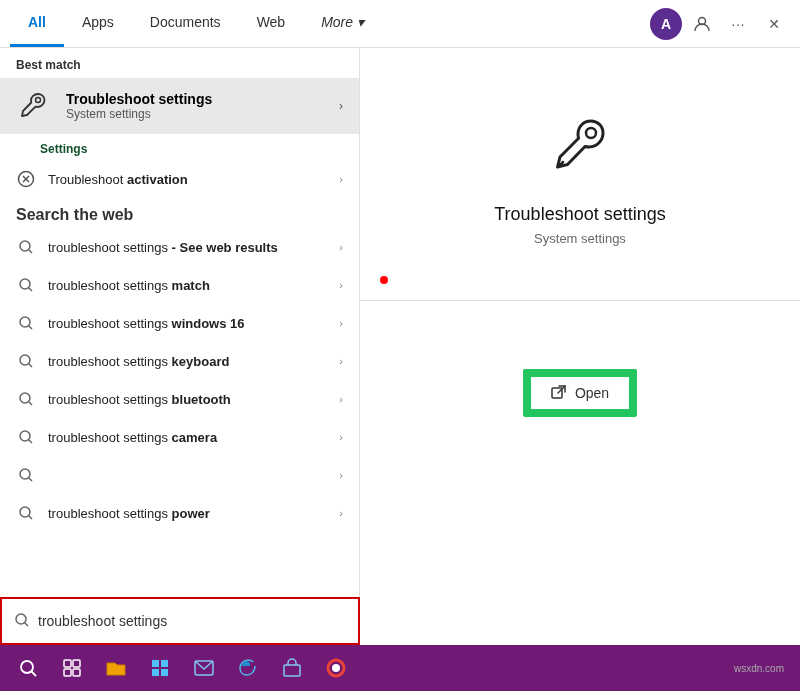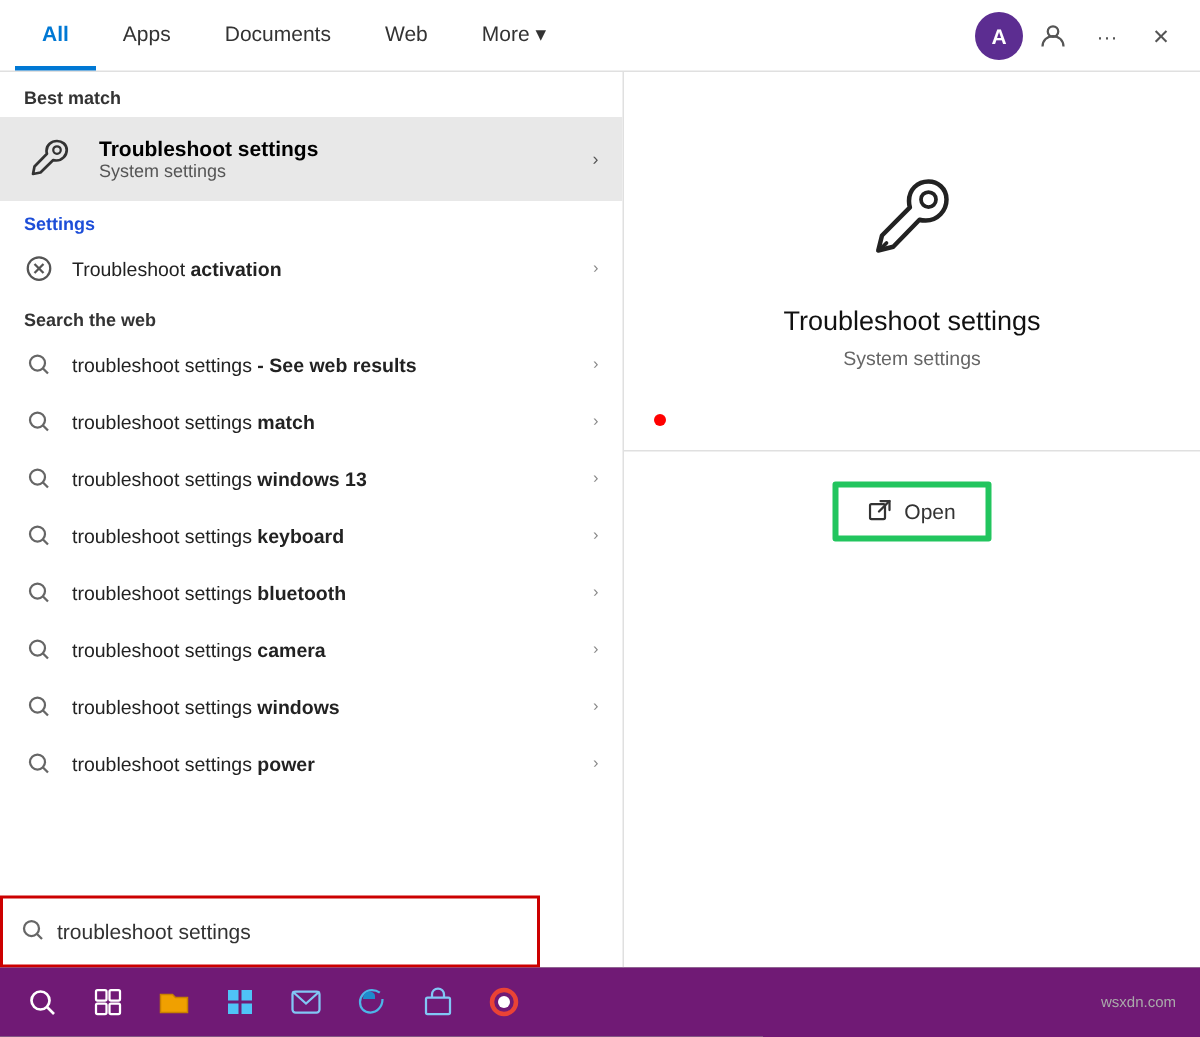--- a/index.html
+++ b/index.html
@@ -49,20 +49,21 @@
     .nav-tab.active {
       border-bottom: 3px solid #0078d4;
       font-weight: 600;
       color: #0078d4;
     }
 
     .nav-tab-more {
       display: flex;
       align-items: flex-start;
       gap: 4px;
+      font-style: italic;
     }
 
     .nav-spacer {
       flex: 1;
     }
 
     .nav-actions {
       display: flex;
       align-items: center;
       gap: 4px;
@@ -96,21 +97,21 @@
 
     
     .content-area {
       display: flex;
       flex: 1;
       overflow: hidden;
     }
 
     
     .left-panel {
-      width: 416px;
+      width: 360px;
       flex-shrink: 0;
       overflow-y: auto;
       border-right: 1px solid #e0e0e0;
       background: white;
     }
 
     
     .section-label {
       font-size: 12px;
       font-weight: 600;
@@ -156,22 +157,23 @@
     .best-match-arrow {
       margin-left: auto;
       color: #555;
       font-size: 12px;
     }
 
     
     .settings-section-label {
       font-size: 12px;
       font-weight: 600;
-      color: #1d4ed8;
+      color: #14532d;
       padding: 8px 16px 4px 16px;
+      margin-left: 24px;
     }
 
     .list-item {
       display: flex;
       align-items: center;
       padding: 9px 16px;
       cursor: pointer;
       gap: 12px;
       justify-content: space-between;
     }
@@ -196,21 +198,21 @@
     .list-item-bold {
       font-weight: 600;
     }
 
     .list-item-arrow {
       color: #888;
       font-size: 11px;
     }
 
     .search-web-label {
-      font-size: 12px;
+      font-size: 16px;
       font-weight: 600;
       color: #333;
       padding: 8px 16px 4px 16px;
     }
 
     
     .right-panel {
       flex: 1;
       background: white;
       display: flex;
@@ -246,26 +248,27 @@
       height: 1px;
       background: #e0e0e0;
       margin-bottom: 20px;
     }
 
     .open-button {
       display: flex;
       align-items: center;
       gap: 8px;
       padding: 8px 20px;
-      border: 4px solid #22c55e;
+      border: 8px solid #22c55e;
       background: white;
       cursor: pointer;
       font-size: 14px;
       color: #333;
       border-radius: 2px;
+      margin-top: 48px;
     }
 
     
     .taskbar {
       position: absolute;
       bottom: 0;
       left: 0;
       width: 800px;
       height: 46px;
       background: #701a75;
@@ -410,21 +413,21 @@
       </div>
 
       <div class="list-item">
         <div class="list-item-icon">
           <svg width="16" height="16" viewBox="0 0 16 16" fill="none">
               <circle cx="7" cy="7" r="5" stroke="#666" stroke-width="1.5"></circle>
               <line x1="10.5" y1="10.5" x2="14" y2="14" stroke="#666" stroke-width="1.5"></line>
             </svg>
         </div>
         <span class="list-item-text">
-          troubleshoot settings <span class="list-item-bold">windows 13</span>
+          troubleshoot settings <span class="list-item-bold">windows 16</span>
         </span>
         <span class="list-item-arrow">›</span>
       </div>
 
       <div class="list-item">
         <div class="list-item-icon">
           <svg width="16" height="16" viewBox="0 0 16 16" fill="none">
               <circle cx="7" cy="7" r="5" stroke="#666" stroke-width="1.5"></circle>
               <line x1="10.5" y1="10.5" x2="14" y2="14" stroke="#666" stroke-width="1.5"></line>
             </svg>
@@ -461,23 +464,20 @@
         <span class="list-item-arrow">›</span>
       </div>
 
       <div class="list-item">
         <div class="list-item-icon">
           <svg width="16" height="16" viewBox="0 0 16 16" fill="none">
               <circle cx="7" cy="7" r="5" stroke="#666" stroke-width="1.5"></circle>
               <line x1="10.5" y1="10.5" x2="14" y2="14" stroke="#666" stroke-width="1.5"></line>
             </svg>
         </div>
-        <span class="list-item-text">
-          troubleshoot settings <span class="list-item-bold">windows</span>
-        </span>
         <span class="list-item-arrow">›</span>
       </div>
 
       <div class="list-item">
         <div class="list-item-icon">
           <svg width="16" height="16" viewBox="0 0 16 16" fill="none">
               <circle cx="7" cy="7" r="5" stroke="#666" stroke-width="1.5"></circle>
               <line x1="10.5" y1="10.5" x2="14" y2="14" stroke="#666" stroke-width="1.5"></line>
             </svg>
         </div>

